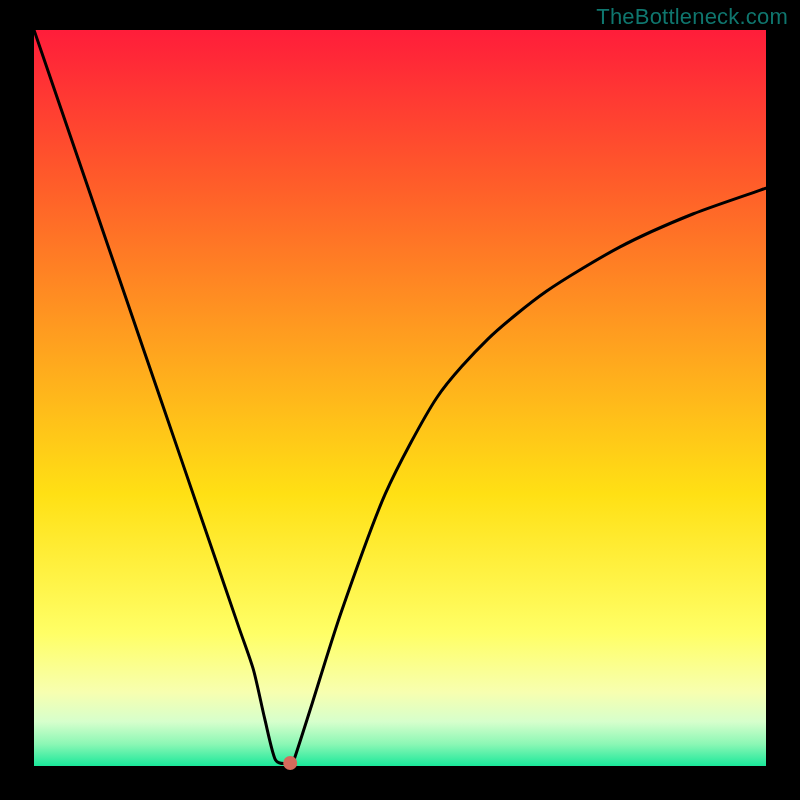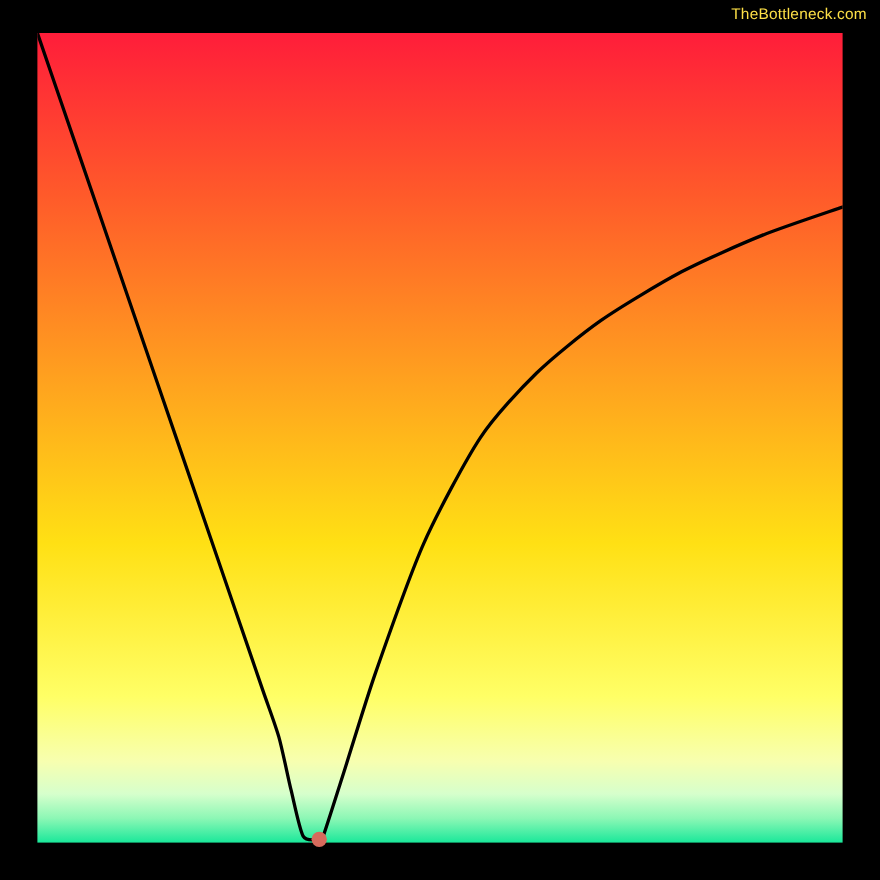--- a/index.html
+++ b/index.html
@@ -13,22 +13,22 @@
   .stage {
     position: relative;
     width: 800px;
     height: 800px;
     background: #000;
   }
   .watermark {
     position: absolute;
     top: 4px;
     right: 12px;
-    color: #fde047;
-    font-size: 14px;
+    color: #0f766e;
+    font-size: 22px;
     font-weight: 500;
     letter-spacing: 0.2px;
     z-index: 5;
   }
   svg {
     position: absolute;
     left: 0;
     top: 0;
   }
 </style>

